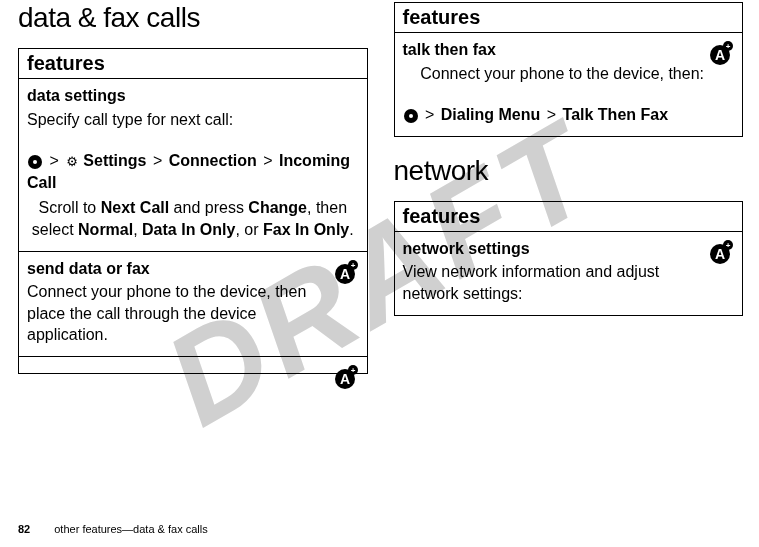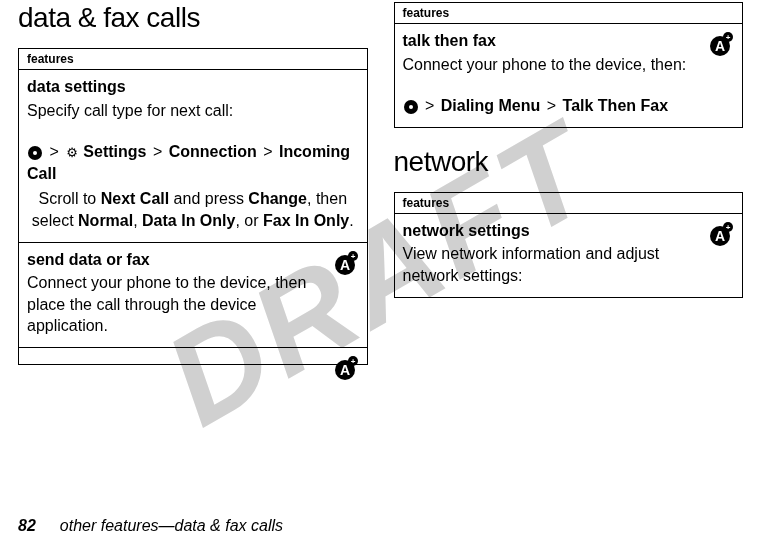--- a/index.html
+++ b/index.html
@@ -43,21 +43,21 @@
     }
     .feature-table {
       border: 1.5px solid black;
       width: 100%;
       margin-bottom: 18px;
     }
     .table-header {
       border-bottom: 1.5px solid black;
       padding: 3px 8px;
       font-weight: bold;
-      font-size: 12px;
+      font-size: 20px;
     }
     .table-cell {
       border-bottom: 1.5px solid black;
       padding: 6px 8px 10px 8px;
       font-size: 16px;
       line-height: 1.35;
       position: relative;
     }
     .table-cell:last-child {
       border-bottom: none;
@@ -116,22 +116,21 @@
       right: 8px;
     }
     .badge-icon svg {
       width: 28px;
       height: 28px;
     }
     .footer {
       position: absolute;
       bottom: 12px;
       left: 18px;
-      font-size: 16px;
-      font-style: italic;
+      font-size: 11px;
     }
     .page-num {
       font-weight: bold;
       margin-right: 24px;
     }
     .gt {
       margin: 0 2px;
     }
   </style>
 </head>
@@ -196,21 +195,21 @@
       <div class="table-cell">
         <span class="badge-icon">
           <svg viewBox="0 0 28 28">
               <circle cx="14" cy="16" r="10" fill="black"></circle>
               <text x="14" y="21" text-anchor="middle" fill="white" font-size="14" font-weight="bold">A</text>
               <circle cx="22" cy="7" r="5" fill="black"></circle>
               <text x="22" y="10" text-anchor="middle" fill="white" font-size="8" font-weight="bold">+</text>
             </svg>
         </span>
         <span class="cell-title">talk then fax</span>
-        <span style="display:block;padding-right:30px;">Connect your phone to the device, then:</span>
+        <span style="display:block;padding-right:30px;text-align:right;">Connect your phone to the device, then:</span>
         <div class="nav-path">
           <span class="key-icon"></span>
           <span class="gt">&gt;</span>
           <span class="condensed">Dialing Menu</span>
           <span class="gt">&gt;</span>
           <span class="condensed">Talk Then Fax</span>
         </div>
       </div>
     </div>
 

